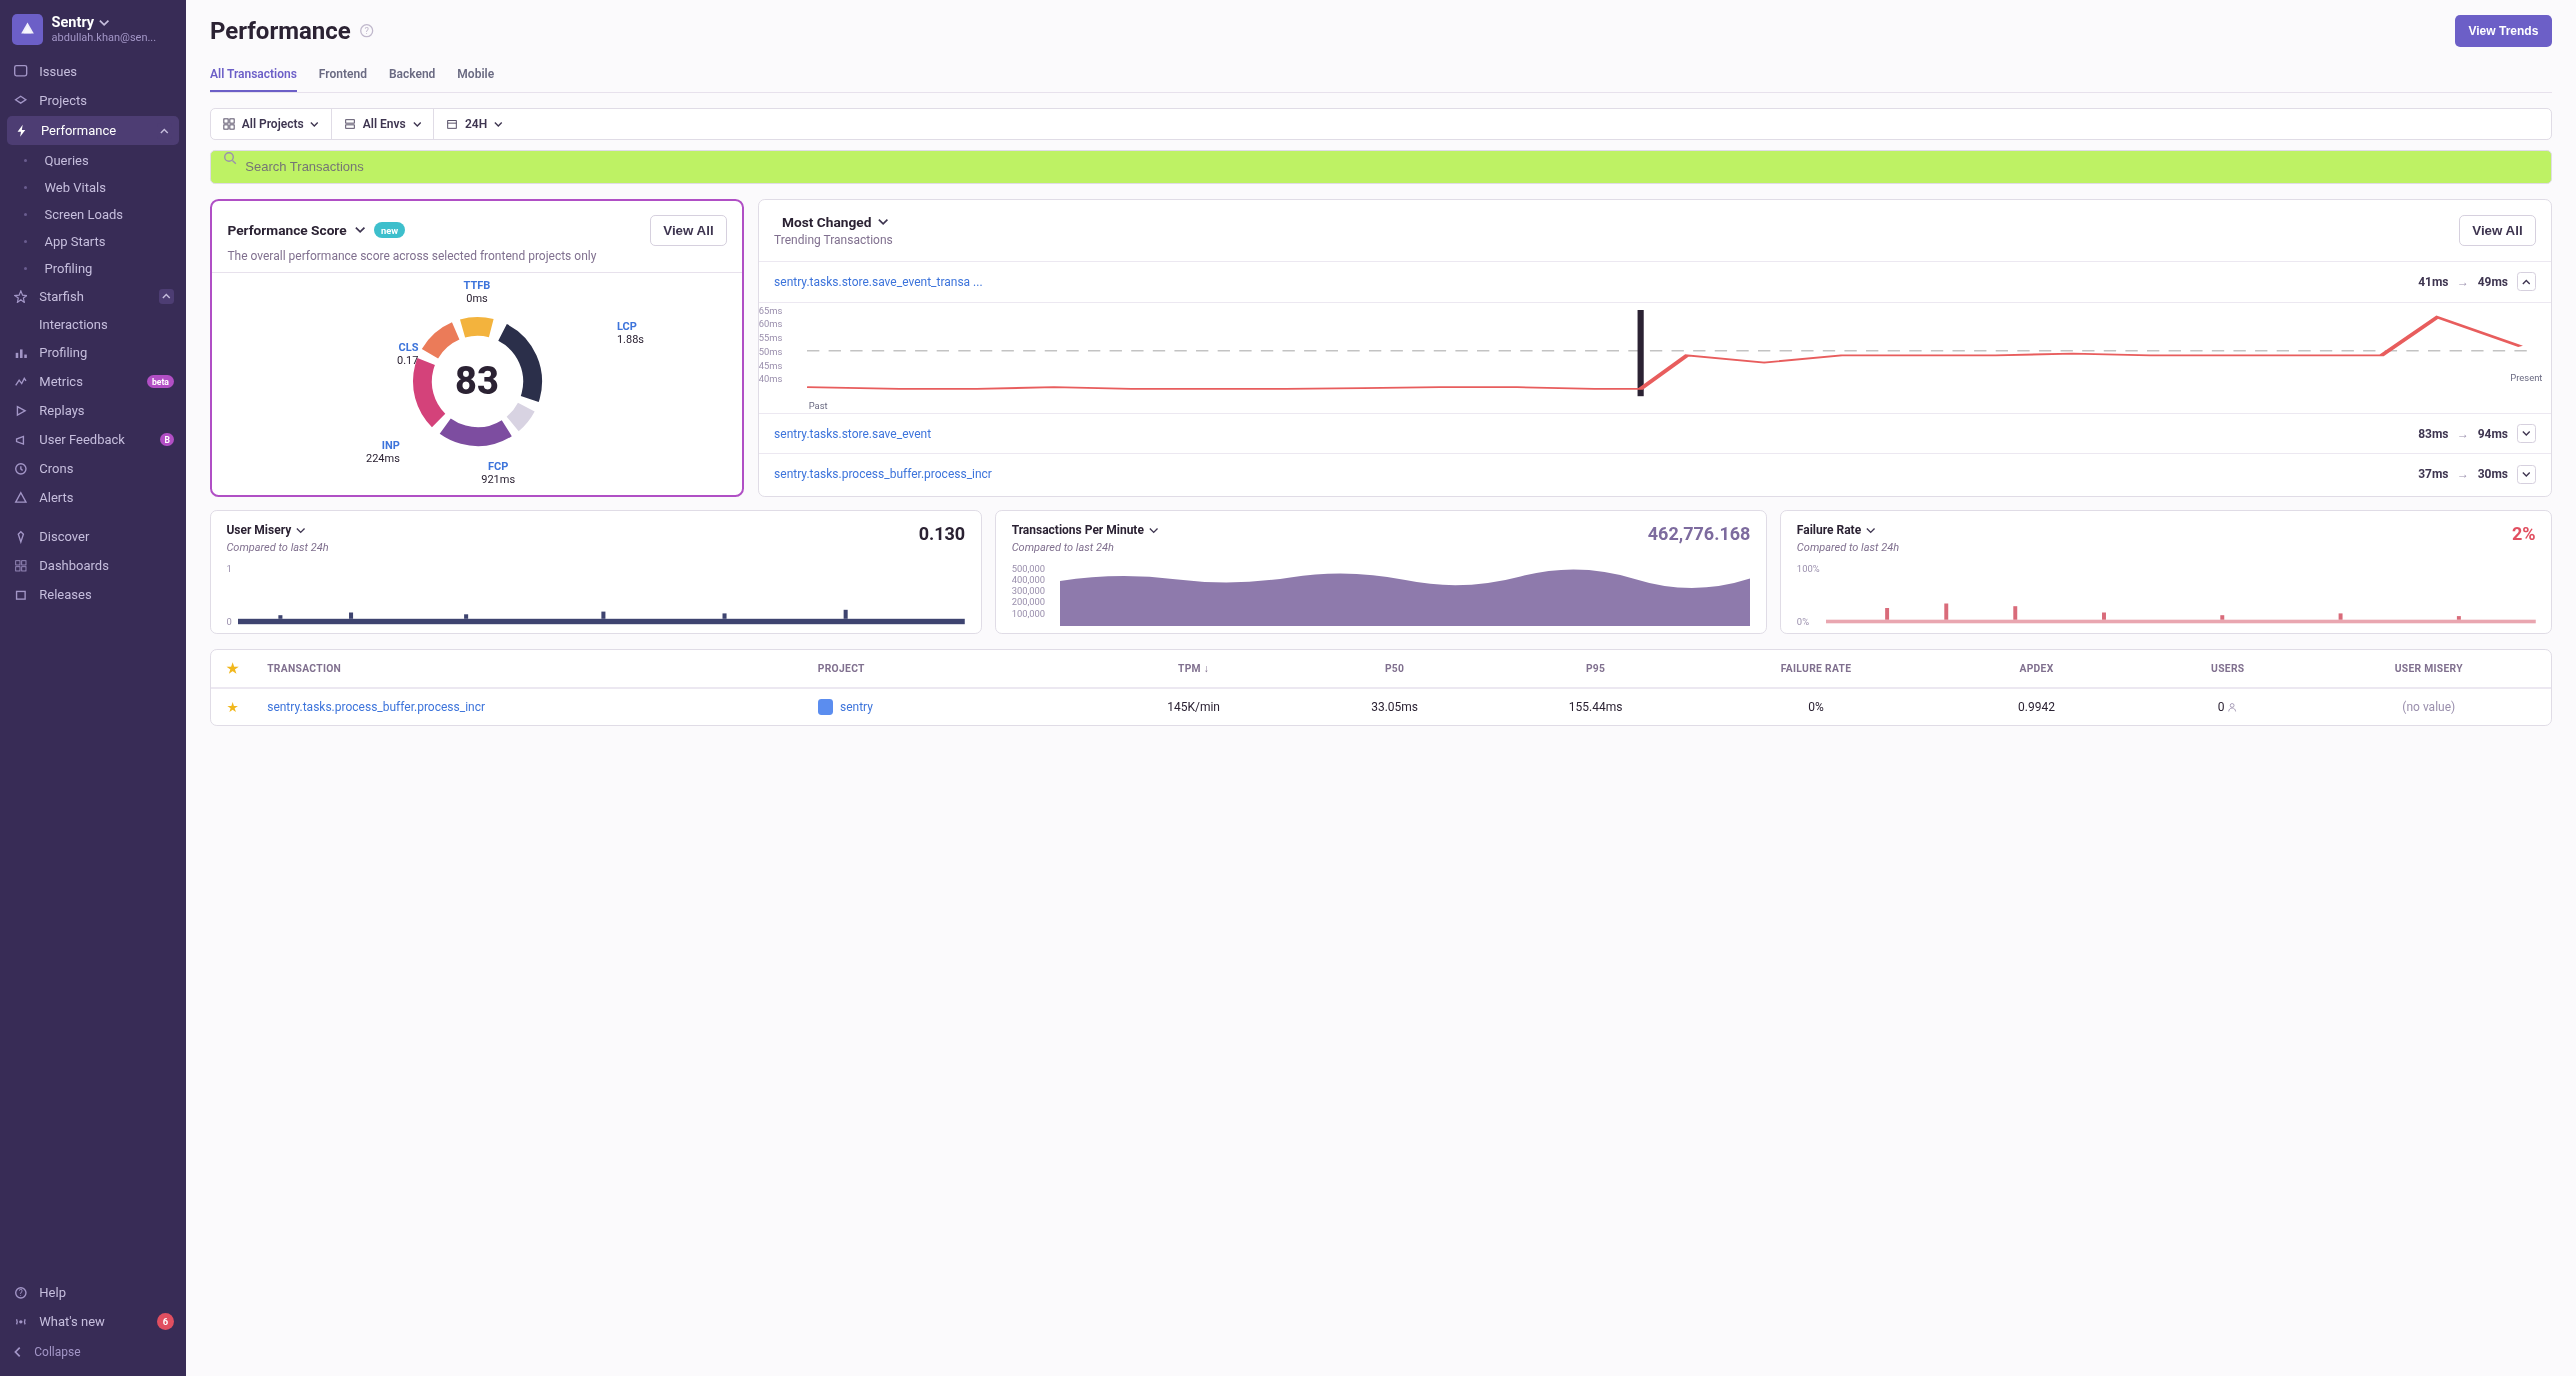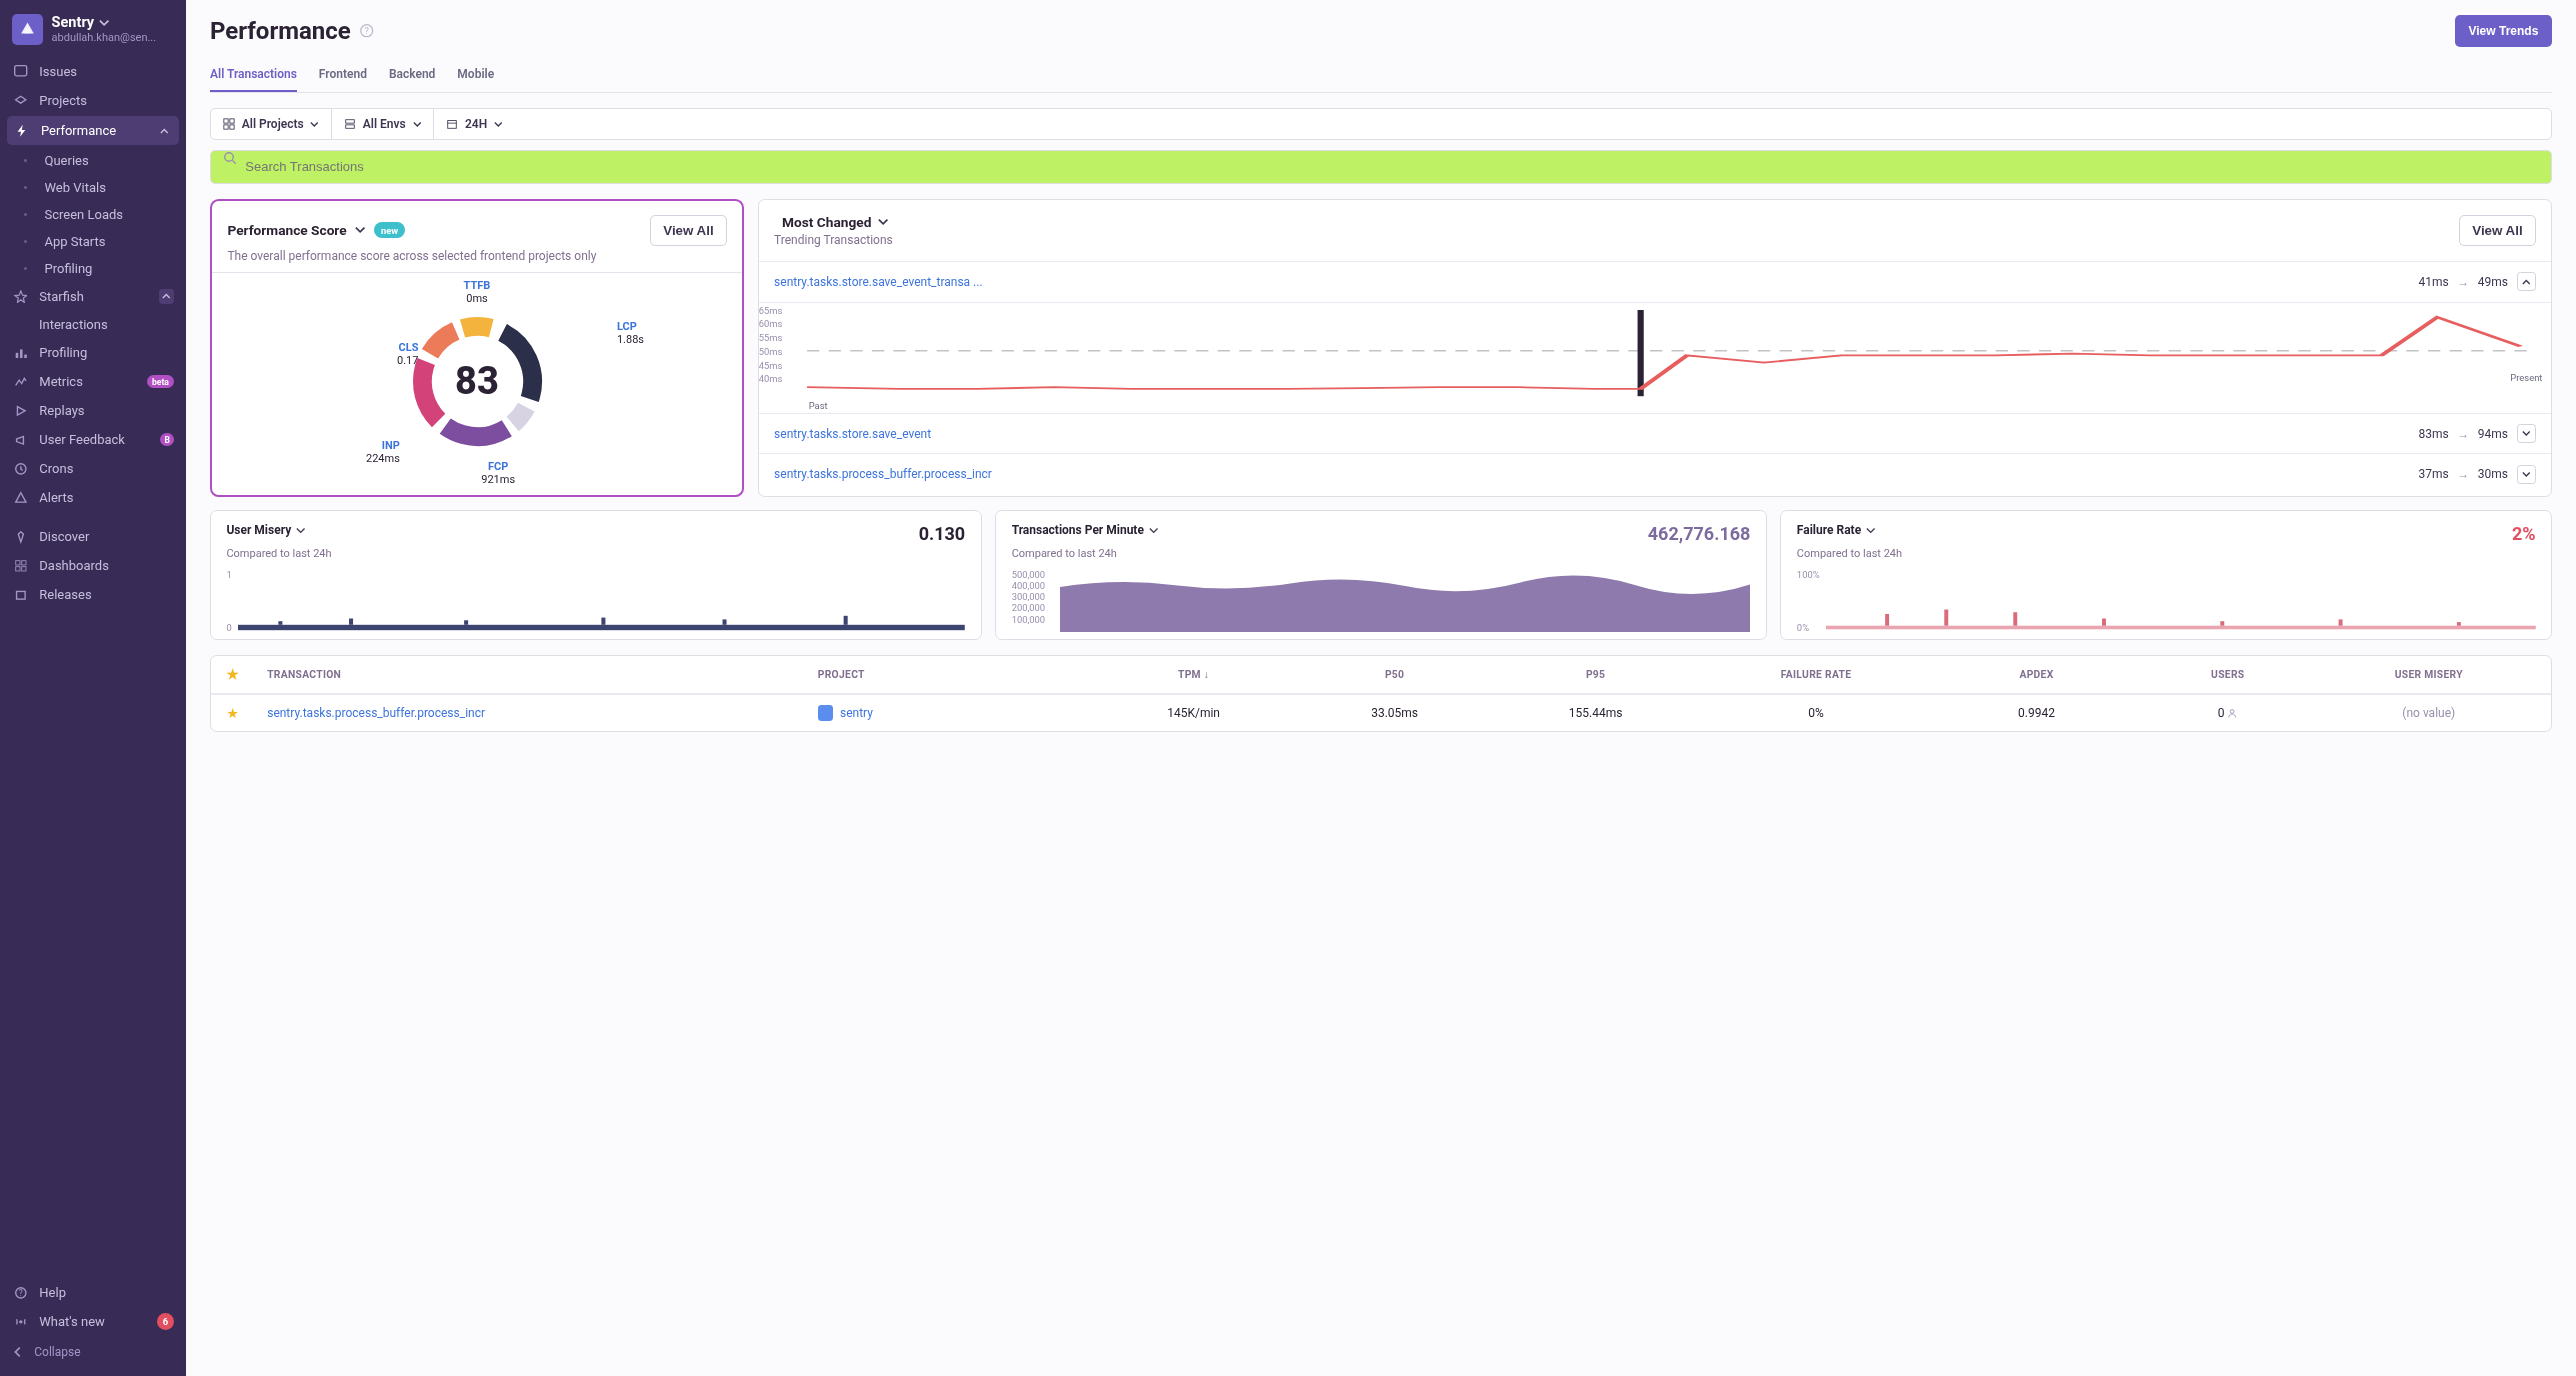--- a/index.html
+++ b/index.html
@@ -58,29 +58,29 @@
 .ps-body { display: flex; align-items: center; justify-content: center; padding: 15.4px 0 20.5px; position: relative; height: 222px; }
 .donut-center { position: absolute; font-size: 38px; font-weight: 800; color: #2b2233; }
 .metric-label { position: absolute; text-align: center; font-size: 11px; }
 .metric-label .mname { font-weight: 700; }
 .most-changed { flex: 1; }
 .mc-head { display: flex; align-items: center; justify-content: space-between; padding: 13.7px 15.4px; }
 .mc-title { font-weight: 700; font-size: 13.7px; display: flex; align-items: center; gap: 6.8px; margin-left: 8px; }
 .mc-sub { color: #80708f; padding: 0 15.4px 6.8px; }
 .mc-item { padding: 10.3px 15.4px; border-top: 0.9px solid #ece8f1; display: flex; justify-content: space-between; align-items: center; }
 .mc-item a { color: #3d74db; text-decoration: none; font-size: 12px; }
-.mc-right { display: flex; align-items: center; gap: 8.6px; color: #3e3550; font-weight: 400; }
+.mc-right { display: flex; align-items: center; gap: 8.6px; color: #3e3550; font-weight: 700; }
 .mc-chart { padding: 6.8px 15.4px 3.4px; position: relative; height: 111px; border-top: 0.9px solid #ece8f1; }
 .sqbtn { width: 19px; height: 19px; border: 0.9px solid #d6d0de; border-radius: 3.4px; display: flex; align-items: center; justify-content: center; cursor: pointer; }
 
 .row3 { display: flex; gap: 13.7px; margin-top: 13.7px; }
 .mini-card { flex: 1; background: #fff; border: 0.9px solid #e0dce6; border-radius: 6.8px; padding: 12px 15.4px 6.8px; }
 .mini-head { display: flex; justify-content: space-between; align-items: flex-start; }
 .mini-title { font-weight: 700; display: flex; align-items: center; gap: 5.1px; }
-.mini-sub { color: #80708f; font-size: 11px; margin-top: 10px; }
+.mini-sub { color: #80708f; font-size: 11px; margin-top: 4px; font-style: italic; }
 .mini-val { font-size: 18px; font-weight: 700; }
 .mini-chart { height: 63px; margin-top: 8.6px; position: relative; }
 
 .table { margin-top: 15.4px; border: 0.9px solid #e0dce6; border-radius: 6.8px; background: #fff; }
 .thead, .trow { display: grid; grid-template-columns: 34px 2.8fr 1.4fr 1fr 1fr 1fr 1.2fr 1fr 0.9fr 1.1fr; align-items: center; padding: 10.3px 15.4px; gap: 6.8px; }
 .thead { color: #80708f; font-size: 10.3px; font-weight: 700; text-transform: uppercase; letter-spacing: 0.3px; border-bottom: 0.9px solid #ece8f1; }
 .trow { border-top: 0.9px solid #ece8f1; }
 .trow a { color: #3d74db; text-decoration: none; }
 .right { text-align: center; }
 .star { color: #f1b71c; font-size: 13.7px; }

